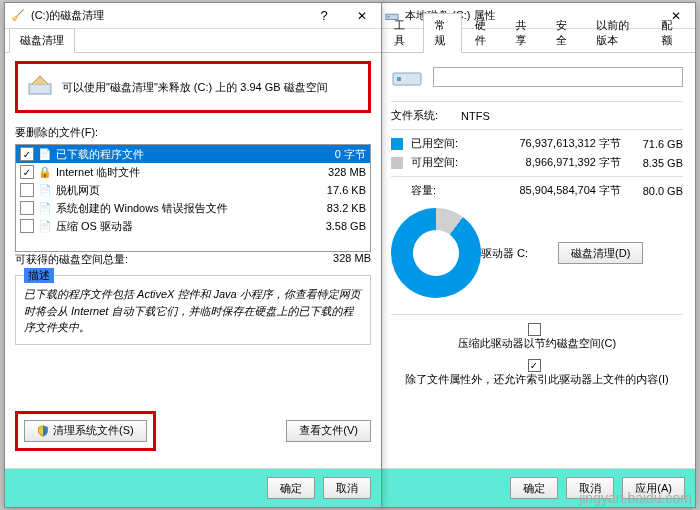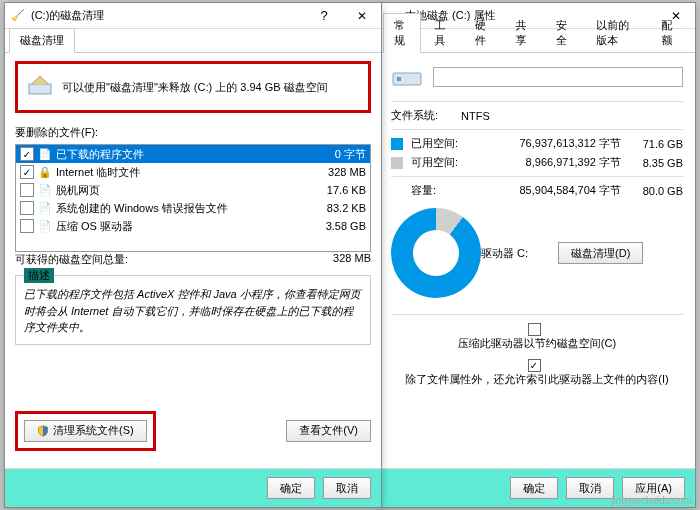--- a/index.html
+++ b/index.html
@@ -69,21 +69,21 @@
     border:1px solid #ccc;
     padding: 10px 8px 8px 8px;
     margin-top:8px;
     position:relative;
     font-size:11px;
   }
   .groupbox .legend {
     position:absolute;
     top:-8px;
     left:8px;
-    background:#0f766e;
+    background:#3b82f6;
     padding:0 4px;
   }
   .filelist {
     border:1px solid #999;
     height: 108px;
     overflow:hidden;
     margin-top:4px;
     font-size:11px;
   }
   .filelist .row {
@@ -167,42 +167,42 @@
   .donut-row { display:flex; align-items:center; gap:30px; }
   .chkline { display:flex; align-items:center; margin-top:8px; font-size:11px;flex-direction:column; }
   .chkline .cb {
     width:13px; height:13px; border:1px solid #666;
     margin-right:6px; display:flex;align-items:center;justify-content:center;
     font-size:10px;
   }
   .drive-icon svg { display:block; }
   .watermark {
     position:absolute; right:8px; bottom:4px;
-    color:#aaa; font-size:10px;
+    color:#aaa; font-size:14px;
   }
 </style>
 </head>
 <body>
 
 <div class="window" style="left:378px; top:2px; width:318px; height:506px;">
   <div class="titlebar">
     <span class="t-icon drive-icon">
       <svg width="14" height="14" viewBox="0 0 16 16">
           <rect x="1" y="6" width="14" height="6" fill="#c9d8e8" stroke="#6a89a8"></rect>
           <rect x="3" y="8" width="2" height="2" fill="#4aa0e0"></rect>
         </svg>
     </span>
     <span class="t-title">本地磁盘 (C:) 属性</span>
     <div class="wctrl">
       <div>✕</div>
     </div>
   </div>
   <div class="tabs">
+    <div class="tab">工具</div>
     <div class="tab active">常规</div>
-    <div class="tab">工具</div>
     <div class="tab">硬件</div>
     <div class="tab">共享</div>
     <div class="tab">安全</div>
     <div class="tab">以前的版本</div>
     <div class="tab">配额</div>
   </div>
   <div class="prop-body">
     <div style="display:flex; align-items:center; gap:10px; margin-bottom:10px;">
       <span class="drive-icon">
         <svg width="32" height="28" viewBox="0 0 32 28">

